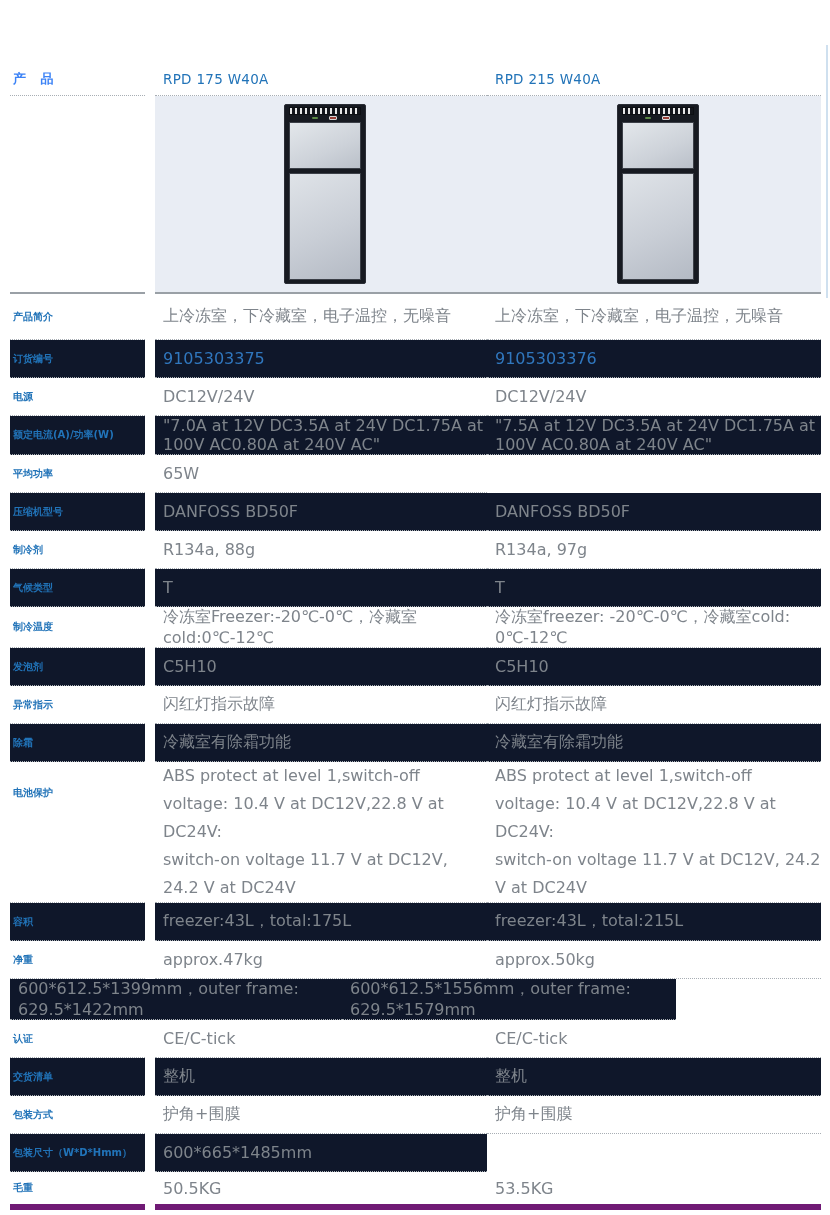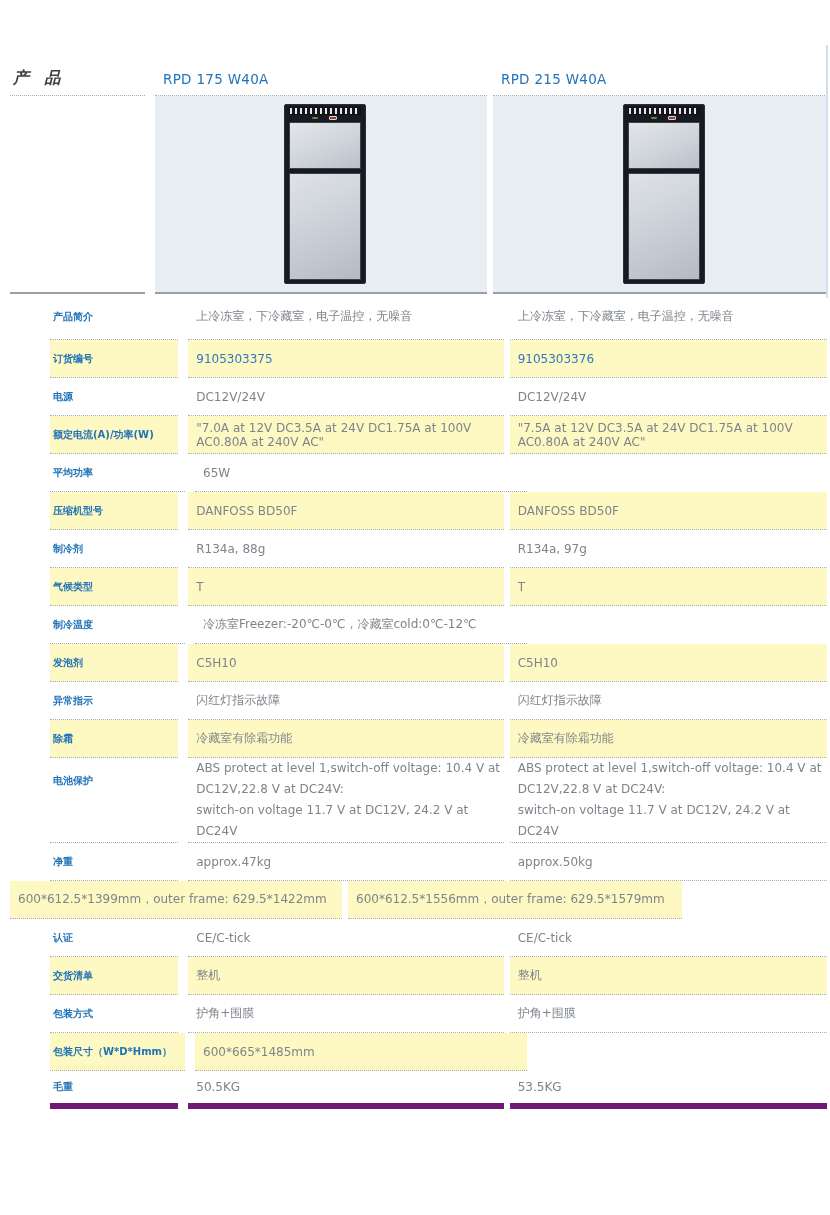--- a/index.html
+++ b/index.html
@@ -7,43 +7,43 @@
   .page {
     position:relative; width:830px; height:1215px; overflow:hidden;
     background:#ffffff;
     font-family:"DejaVu Sans","Liberation Sans",sans-serif;
   }
   .sheet { position:absolute; left:10px; top:62px; width:817px; }
 
   .row { display:flex; align-items:stretch; }
   .cell { display:flex; align-items:center; }
   .c-label { width:135px; margin-right:10px; padding-left:3px; }
-  .c-v1    { width:332px; margin-right:6px; padding-left:8px; }
+  .c-v1    { width:332px; padding-left:8px; }
   .c-v2    { width:334px; padding-left:8px; }
 
   
   .header-row .cell { height:34px; border-bottom:1px dotted #a8aeb4; }
-  .head-label { color:#404040; font-size:16px; font-weight:bold; letter-spacing:5px;font-style:italic; }
+  .head-label { color:#3b82f6; font-size:13px; font-weight:bold; letter-spacing:5px; }
   .product-name { color:#2173b8; font-size:13.5px; letter-spacing:0.3px; }
 
   
   .image-row .cell { height:198px; border-bottom:2px solid #9aa0a6; }
   .img-cell { background:#e9edf4; justify-content:center; }
 
   
   .spec-row .cell { min-height:38px; border-bottom:1px dotted #a8aeb4; }
   .spec-row.first .cell { min-height:46px; }
-  .spec-row.band .cell { background:#fef9c3; }
+  .spec-row.band .cell { background:#0f172a; }
   .spec-row.last .cell { border-bottom:6px solid #701a75; }
   .spec-row.tall .cell { min-height:74px; align-items:flex-start; }
-  .spec-row.tall .lbl { padding-top:16px;font-family:Liberation Mono, monospace; }
+  .spec-row.tall .lbl { padding-top:24px;font-family:Liberation Mono, monospace; }
   .spec-row.tall .val { line-height:1.75; }
 
-  .lbl { color:#2173b8; font-size:10px; font-weight:bold;margin-left:40px; }
-  .val { color:#7e848b; font-size:12px; white-space:pre-line; }
+  .lbl { color:#2173b8; font-size:10px; font-weight:bold; }
+  .val { color:#7e848b; font-size:16px; white-space:pre-line; }
   .val.accent { color:#3077be;text-align:center; }
 
   
   .fridge {
     width:82px; height:180px; background:#171a21; border-radius:2px;
     border:1px solid #2b2e36; display:flex; flex-direction:column;
     padding:2px 3px 3px 3px;
   }
   .vent {
     height:8px; margin:0 1px;
@@ -146,20 +146,21 @@
     <div class="cell c-v2 val">R134a, 97g</div>
   </div>
         <div class="row spec-row band">
     <div class="cell c-label lbl">气候类型</div>
     <div class="cell c-v1 val">T</div>
     <div class="cell c-v2 val">T</div>
   </div>
         <div class="row spec-row">
     <div class="cell c-label lbl">制冷温度</div>
     <div class="cell c-v1 val">冷冻室Freezer:-20℃-0℃，冷藏室cold:0℃-12℃</div>
+    <div class="cell c-v2 val">冷冻室freezer: -20℃-0℃，冷藏室cold: 0℃-12℃</div>
   </div>
         <div class="row spec-row band">
     <div class="cell c-label lbl">发泡剂</div>
     <div class="cell c-v1 val">C5H10</div>
     <div class="cell c-v2 val">C5H10</div>
   </div>
         <div class="row spec-row">
     <div class="cell c-label lbl">异常指示</div>
     <div class="cell c-v1 val">闪红灯指示故障</div>
     <div class="cell c-v2 val">闪红灯指示故障</div>
@@ -169,20 +170,25 @@
     <div class="cell c-v1 val">冷藏室有除霜功能</div>
     <div class="cell c-v2 val">冷藏室有除霜功能</div>
   </div>
         <div class="row spec-row tall">
     <div class="cell c-label lbl">电池保护</div>
     <div class="cell c-v1 val">ABS protect at level 1,switch-off voltage: 10.4 V at DC12V,22.8 V at DC24V:
 switch-on voltage 11.7 V at DC12V, 24.2 V at DC24V</div>
     <div class="cell c-v2 val">ABS protect at level 1,switch-off voltage: 10.4 V at DC12V,22.8 V at DC24V:
 switch-on voltage 11.7 V at DC12V, 24.2 V at DC24V</div>
   </div>
+        <div class="row spec-row band">
+    <div class="cell c-label lbl">容积</div>
+    <div class="cell c-v1 val">freezer:43L，total:175L</div>
+    <div class="cell c-v2 val">freezer:43L，total:215L</div>
+  </div>
         <div class="row spec-row">
     <div class="cell c-label lbl">净重</div>
     <div class="cell c-v1 val">approx.47kg</div>
     <div class="cell c-v2 val">approx.50kg</div>
   </div>
         <div class="row spec-row band">
     <div class="cell c-v1 val">600*612.5*1399mm，outer frame: 629.5*1422mm</div>
     <div class="cell c-v2 val">600*612.5*1556mm，outer frame: 629.5*1579mm</div>
   </div>
         <div class="row spec-row">

